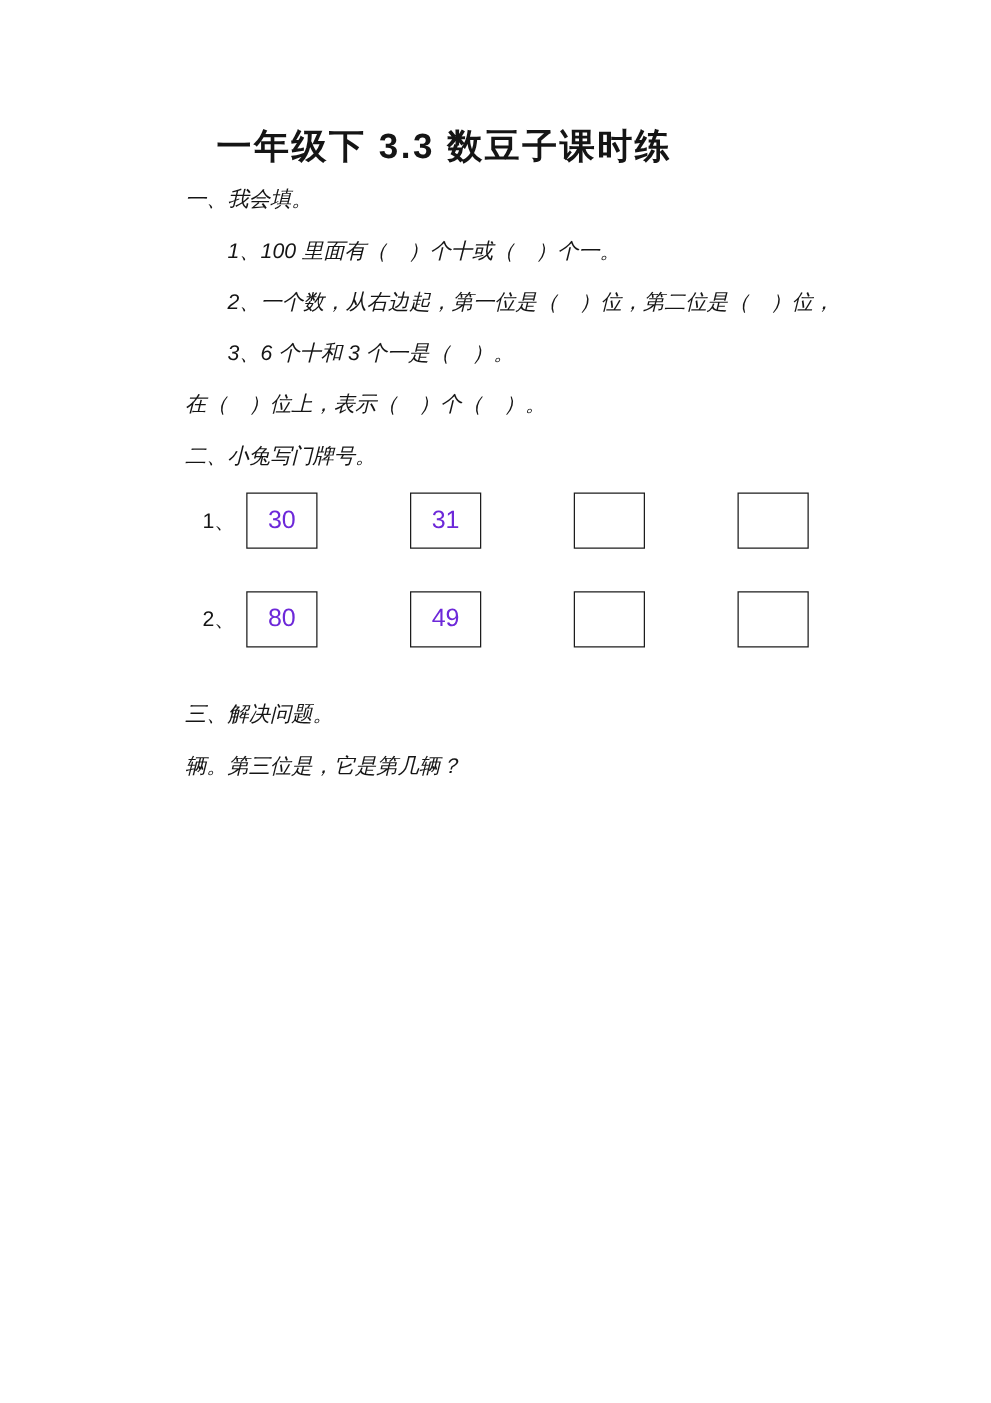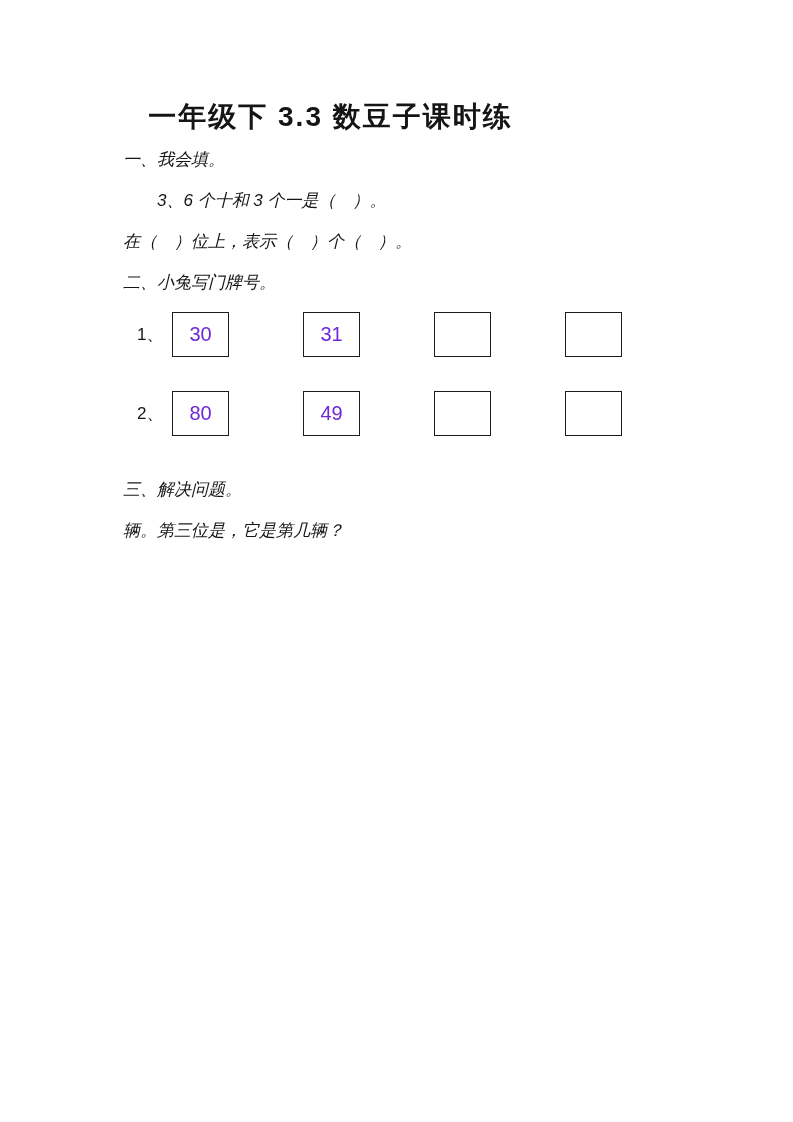--- a/index.html
+++ b/index.html
@@ -8,20 +8,21 @@
     position: relative;
     width: 656px;
     height: 1122px;
     background: #ffffff;
     padding: 95px 118px 0 123px;
     font-family: "Liberation Sans", "DejaVu Sans", sans-serif;
     color: #151515;
     font-size: 17px;
     line-height: 41px;
     overflow: hidden;
+    margin-left: 25px;
   }
   .doc-title {
     font-size: 28px;
     font-weight: bold;
     text-align: center;
     line-height: 44px;
     letter-spacing: 2px;
     margin-bottom: 0;
   }
   .line { margin: 0; white-space: nowrap; font-style: italic; }
@@ -54,20 +55,22 @@
   .sec3-head { margin-top: 33px; }
 </style>
 </head>
 <body>
 
 <div class="page">
 
   <h1 class="doc-title">一年级下 3.3 数豆子课时练</h1>
 
   <p class="line">一、我会填。</p>
+  <p class="line ind">1、100 里面有（　）个十或（　）个一。</p>
+  <p class="line ind">2、一个数，从右边起，第一位是（　）位，第二位是（　）位，</p>
   <p class="line ind">3、6 个十和 3 个一是（　）。</p>
   <p class="line">在（　）位上，表示（　）个（　）。</p>
 
   <p class="line">二、小兔写门牌号。</p>
 
   <div class="box-row first">
     <span class="row-label">1、</span>
     <div class="num-box">30</div>
     <div class="num-box">31</div>
     <div class="num-box"></div>

